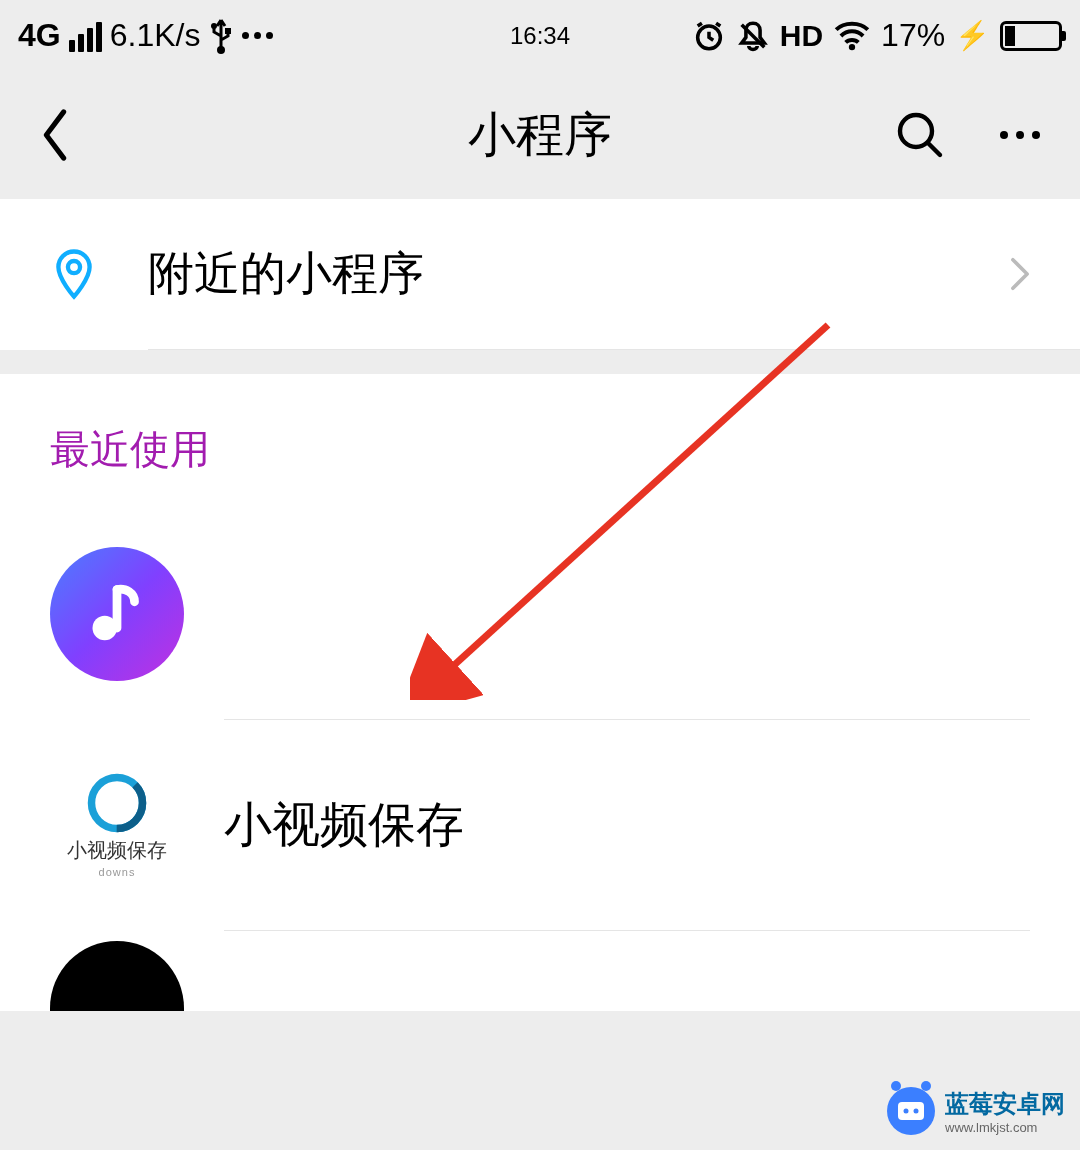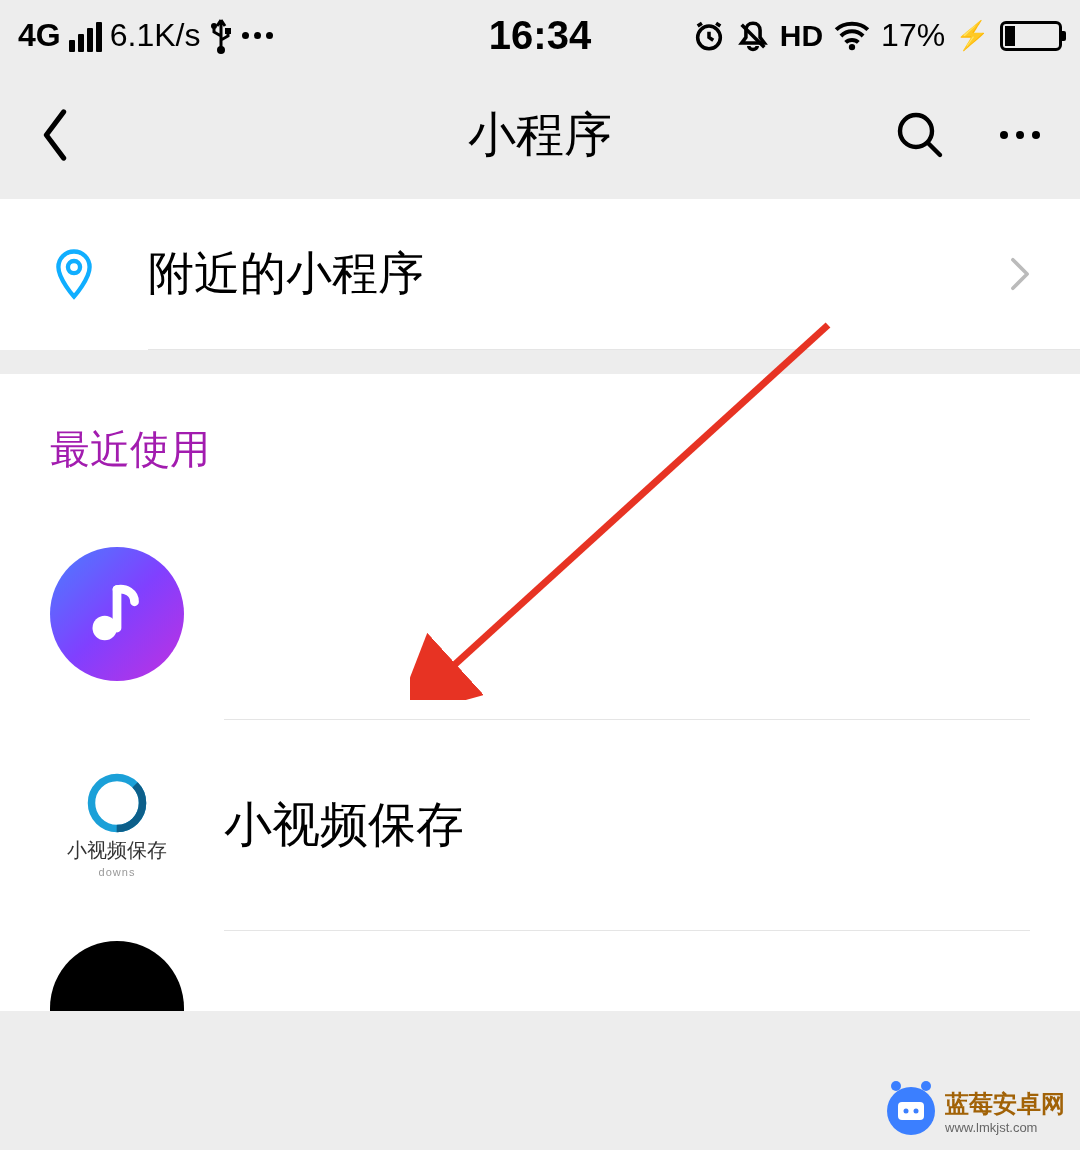--- a/index.html
+++ b/index.html
@@ -29,22 +29,22 @@
     }
     .status-left {
       display: flex;
       align-items: center;
       gap: 8px;
     }
     .status-center {
       position: absolute;
       left: 50%;
       transform: translateX(-50%);
-      font-size: 40px;
-      font-weight: 700;
+      font-size: 24px;
+      font-weight: 400;
     }
     .status-right {
       display: flex;
       align-items: center;
       gap: 10px;
     }
     .signal-bars {
       display: flex;
       align-items: flex-end;
       gap: 3px;
@@ -248,21 +248,21 @@
       background: #3b7fff;
       border-radius: 50%;
     }
     .watermark-text {
       display: flex;
       flex-direction: column;
     }
     .watermark-title {
       font-size: 24px;
       font-weight: bold;
-      color: #a16207;
+      color: #0369a1;
     }
     .watermark-url {
       font-size: 13px;
       color: #666;
     }
     .ellipsis-dots {
       display: flex;
       gap: 8px;
     }
     .ellipsis-dots span {

